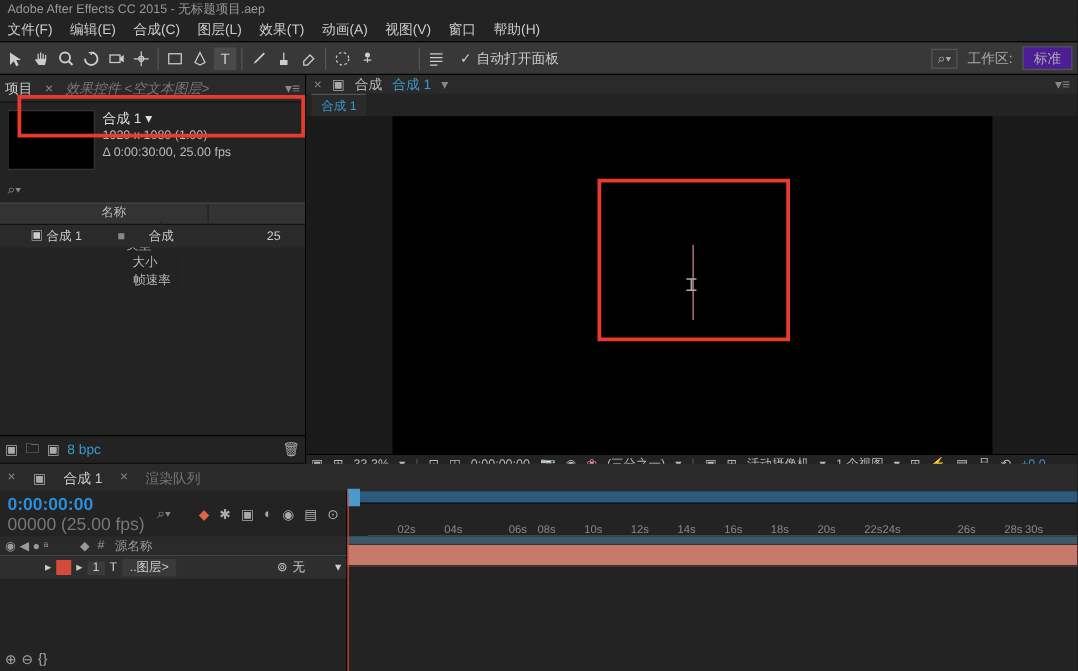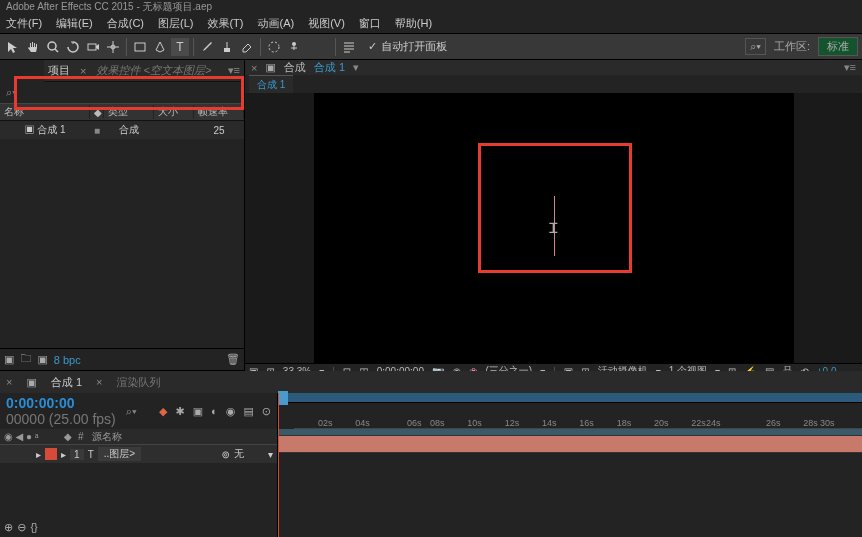--- a/index.html
+++ b/index.html
@@ -5,33 +5,33 @@
 * { margin: 0; padding: 0; box-sizing: border-box; font-family: "Microsoft YaHei", Arial, sans-serif; }
 body { background: #1a1a1a; color: #aaa; font-size: 11px; overflow: hidden; width: 862px; height: 537px; }
 .titlebar { background: #232323; height: 14px; display: flex; align-items: center; padding: 0 6px; color: #999; font-size: 10px; }
 .menubar { background: #232323; height: 20px; display: flex; align-items: center; padding: 0 6px; gap: 14px; color: #ccc; font-size: 11px; border-bottom: 1px solid #000; }
 .menubar span { cursor: pointer; }
 .toolbar { background: #383838; height: 26px; display: flex; align-items: center; padding: 0 4px; gap: 2px; border-bottom: 1px solid #000; }
 .tool-btn { width: 18px; height: 18px; display: flex; align-items: center; justify-content: center; color: #ccc; cursor: pointer; }
 .tool-sep { width: 1px; height: 18px; background: #555; margin: 0 2px; }
 .tool-check { display: flex; align-items: center; gap: 4px; margin-left: 8px; color: #ccc; }
 .tool-right { margin-left: auto; display: flex; align-items: center; gap: 8px; color: #aaa; }
-.workspace-label { background: #14532d; border: 1px solid #555; padding: 1px 8px; }
+.workspace-label { background: #4c1d95; border: 1px solid #555; padding: 1px 8px; }
 .main { display: flex; height: 310px; }
 .left-panel { width: 245px; background: #232323; display: flex; flex-direction: column; border-right: 1px solid #000; }
-.panel-tabs { height: 22px; display: flex; align-items: center; padding: 0 4px; gap: 10px; background: #2a2a2a; border-bottom: 1px solid #111; font-size: 11px; margin-left: 44px; }
+.panel-tabs { height: 22px; display: flex; align-items: center; padding: 0 4px; gap: 10px; background: #2a2a2a; border-bottom: 1px solid #111; font-size: 11px; }
 .panel-tabs .active { color: #ccc; }
 .panel-tabs .inactive { color: #777; font-style: italic; }
 .panel-tabs .menu-icon { margin-left: auto; color: #888; cursor: pointer; }
 .comp-info { display: flex; padding: 6px; gap: 6px; }
 .comp-thumb { width: 70px; height: 48px; background: #000; border: 1px solid #333; }
 .comp-text { font-size: 10px; color: #bbb; line-height: 14px; }
 .comp-name { color: #ddd; font-size: 11px; }
 .search-row { display: flex; align-items: center; padding: 4px 6px; gap: 6px; }
-.proj-header { display: flex; background: #333; height: 18px; align-items: center; border-top: 1px solid #444; border-bottom: 1px solid #111; }
+.proj-header { display: flex; background: #333; height: 18px; align-items: center; border-top: 1px solid #444; border-bottom: 1px solid #111; flex-direction: column; }
 .proj-header > div { padding: 0 4px; font-size: 10px; color: #bbb; border-right: 1px solid #222; }
 .proj-row { display: flex; height: 18px; align-items: center; background: #2a2a2a; }
 .proj-row > div { padding: 0 4px; font-size: 10px; color: #ccc; text-align: center; }
 .proj-footer { margin-top: auto; height: 22px; background: #232323; display: flex; align-items: center; padding: 0 4px; gap: 6px; border-top: 1px solid #000; }
 .right-panel { flex: 1; background: #232323; display: flex; flex-direction: column; }
 .comp-tabs { height: 22px; display: flex; align-items: center; padding: 0 6px; gap: 8px; background: #2a2a2a; font-size: 11px; }
 .comp-tabs .link { color: #3a9acc; cursor: pointer; }
 .comp-tabs .crumb { color: #bbb; }
 .sub-tabs { height: 18px; display: flex; align-items: center; padding: 0 4px; font-size: 10px; }
 .sub-tab { padding: 2px 8px; background: #2a2a2a; border-top: 1px solid #555; color: #3a9acc; }
@@ -191,20 +191,28 @@
 </div>
 
 <div class="main">
   <div class="left-panel">
     <div class="panel-tabs">
       <span class="active">项目</span>
       <span style="color:#888">×</span>
       <span class="inactive">效果控件 &lt;空文本图层&gt;</span>
       <span class="menu-icon">▾≡</span>
     </div>
+    <div class="comp-info">
+      <div class="comp-thumb"></div>
+      <div class="comp-text">
+        <div class="comp-name"><span>合成 1</span> ▾</div>
+        <div>1920 x 1080 (1.00)</div>
+        <div>Δ 0:00:30:00, 25.00 fps</div>
+      </div>
+    </div>
     <div class="search-row">
       <span style="color:#888">⌕▾</span>
     </div>
     <div class="proj-header">
       <div style="width:90px">名称</div>
       <div style="width:14px">◆</div>
       <div style="width:50px">类型</div>
       <div style="width:40px">大小</div>
       <div style="flex:1">帧速率</div>
     </div>

